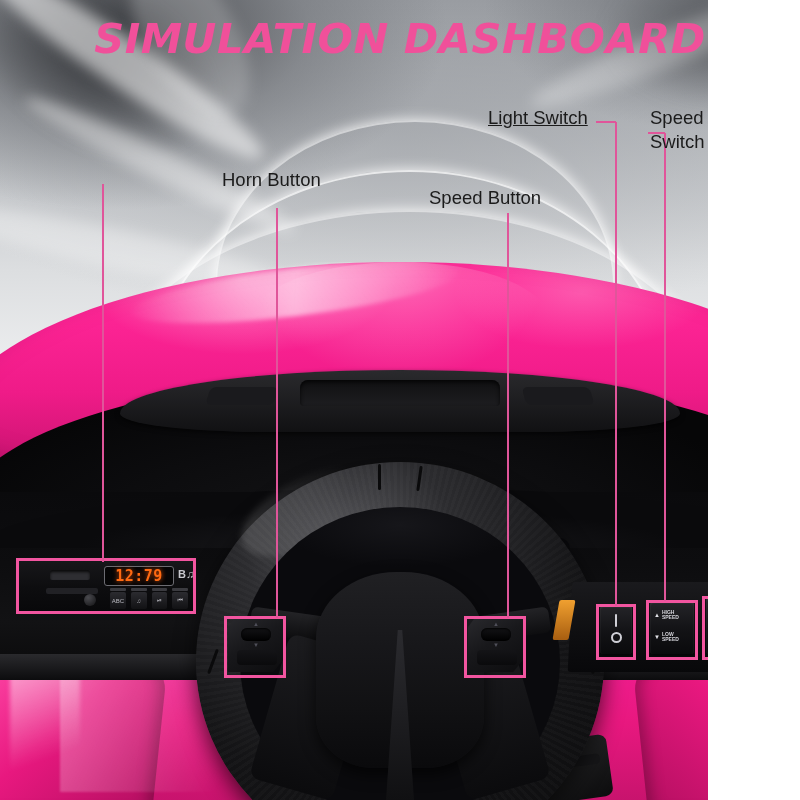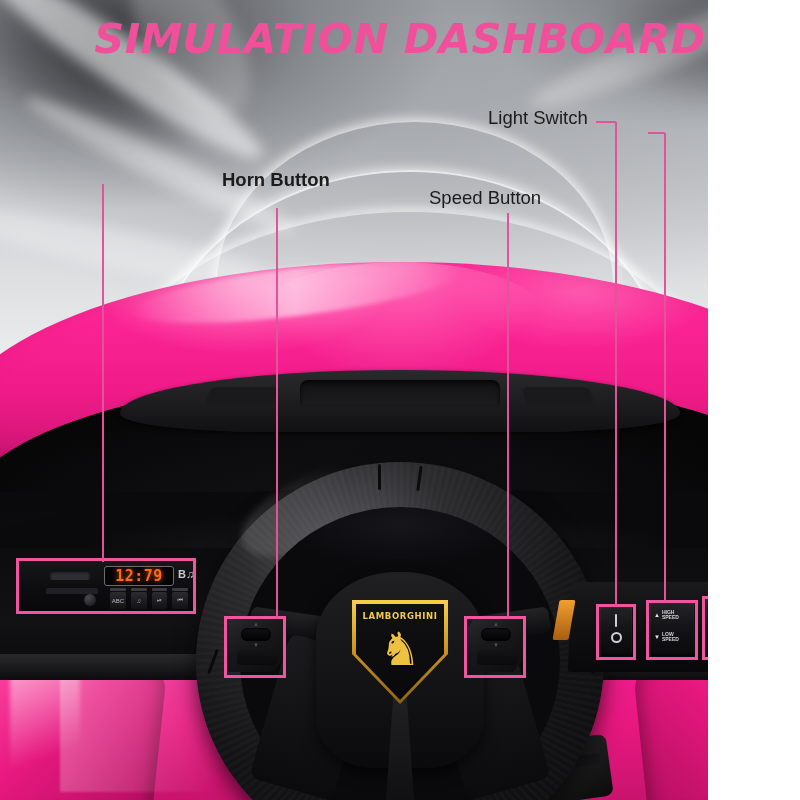--- a/index.html
+++ b/index.html
@@ -419,26 +419,20 @@
     <div class="sw-seam sw-seam3"></div>
     <div class="sw-seam sw-seam4"></div>
 
     <div class="spokeL"></div>
     <div class="spokeR"></div>
     <div class="spokeLb"></div>
     <div class="spokeRb"></div>
     <div class="hub"></div>
     <div class="hub-ridge"></div>
 
-    <div class="badge">
-      <div class="badge-border"></div>
-      <div class="badge-inner"></div>
-      <div class="badge-word">LAMBORGHINI</div>
-      <div class="badge-bull">♞</div>
-    </div>
 
     <div class="wbtn hornbtn">
       <span class="up">▲</span>
       <span class="pill"></span>
       <span class="dn">▼</span>
       <span class="low"></span>
     </div>
 
     <div class="wbtn musicbtn">
       <span class="up">▲</span>
@@ -509,17 +503,18 @@
 
   <div class="leader" style="left:102px; top:184px; height:378px;"></div>
   <div class="leader" style="left:276px; top:208px; height:410px;"></div>
   <div class="leader" style="left:507px; top:213px; height:405px;"></div>
   <div class="leader" style="left:615px; top:122px; height:484px;"></div>
   <div class="leader-h" style="left:596px; top:121px; width:20px;"></div>
   <div class="leader" style="left:664px; top:133px; height:468px;"></div>
   <div class="leader-h" style="left:648px; top:132px; width:17px;"></div>
   <div class="leader" style="left:721px; top:257px; height:340px;"></div>
 
-  <div class="label" style="left:222px; top:168px;font-weight:bold;">Horn Button</div>
+  <div class="label" style="left:222px; top:168px;">Horn Button</div>
   <div class="label" style="left:429px; top:186px;">Speed Button</div>
-  <div class="label" style="left:488px; top:106px;">Light Switch</div>
+  <div class="label" style="left:488px; top:106px;text-decoration:underline;">Light Switch</div>
+  <div class="label" style="left:650px; top:106px;">Speed Switch</div>
 
 </div>
 
 </body></html>

